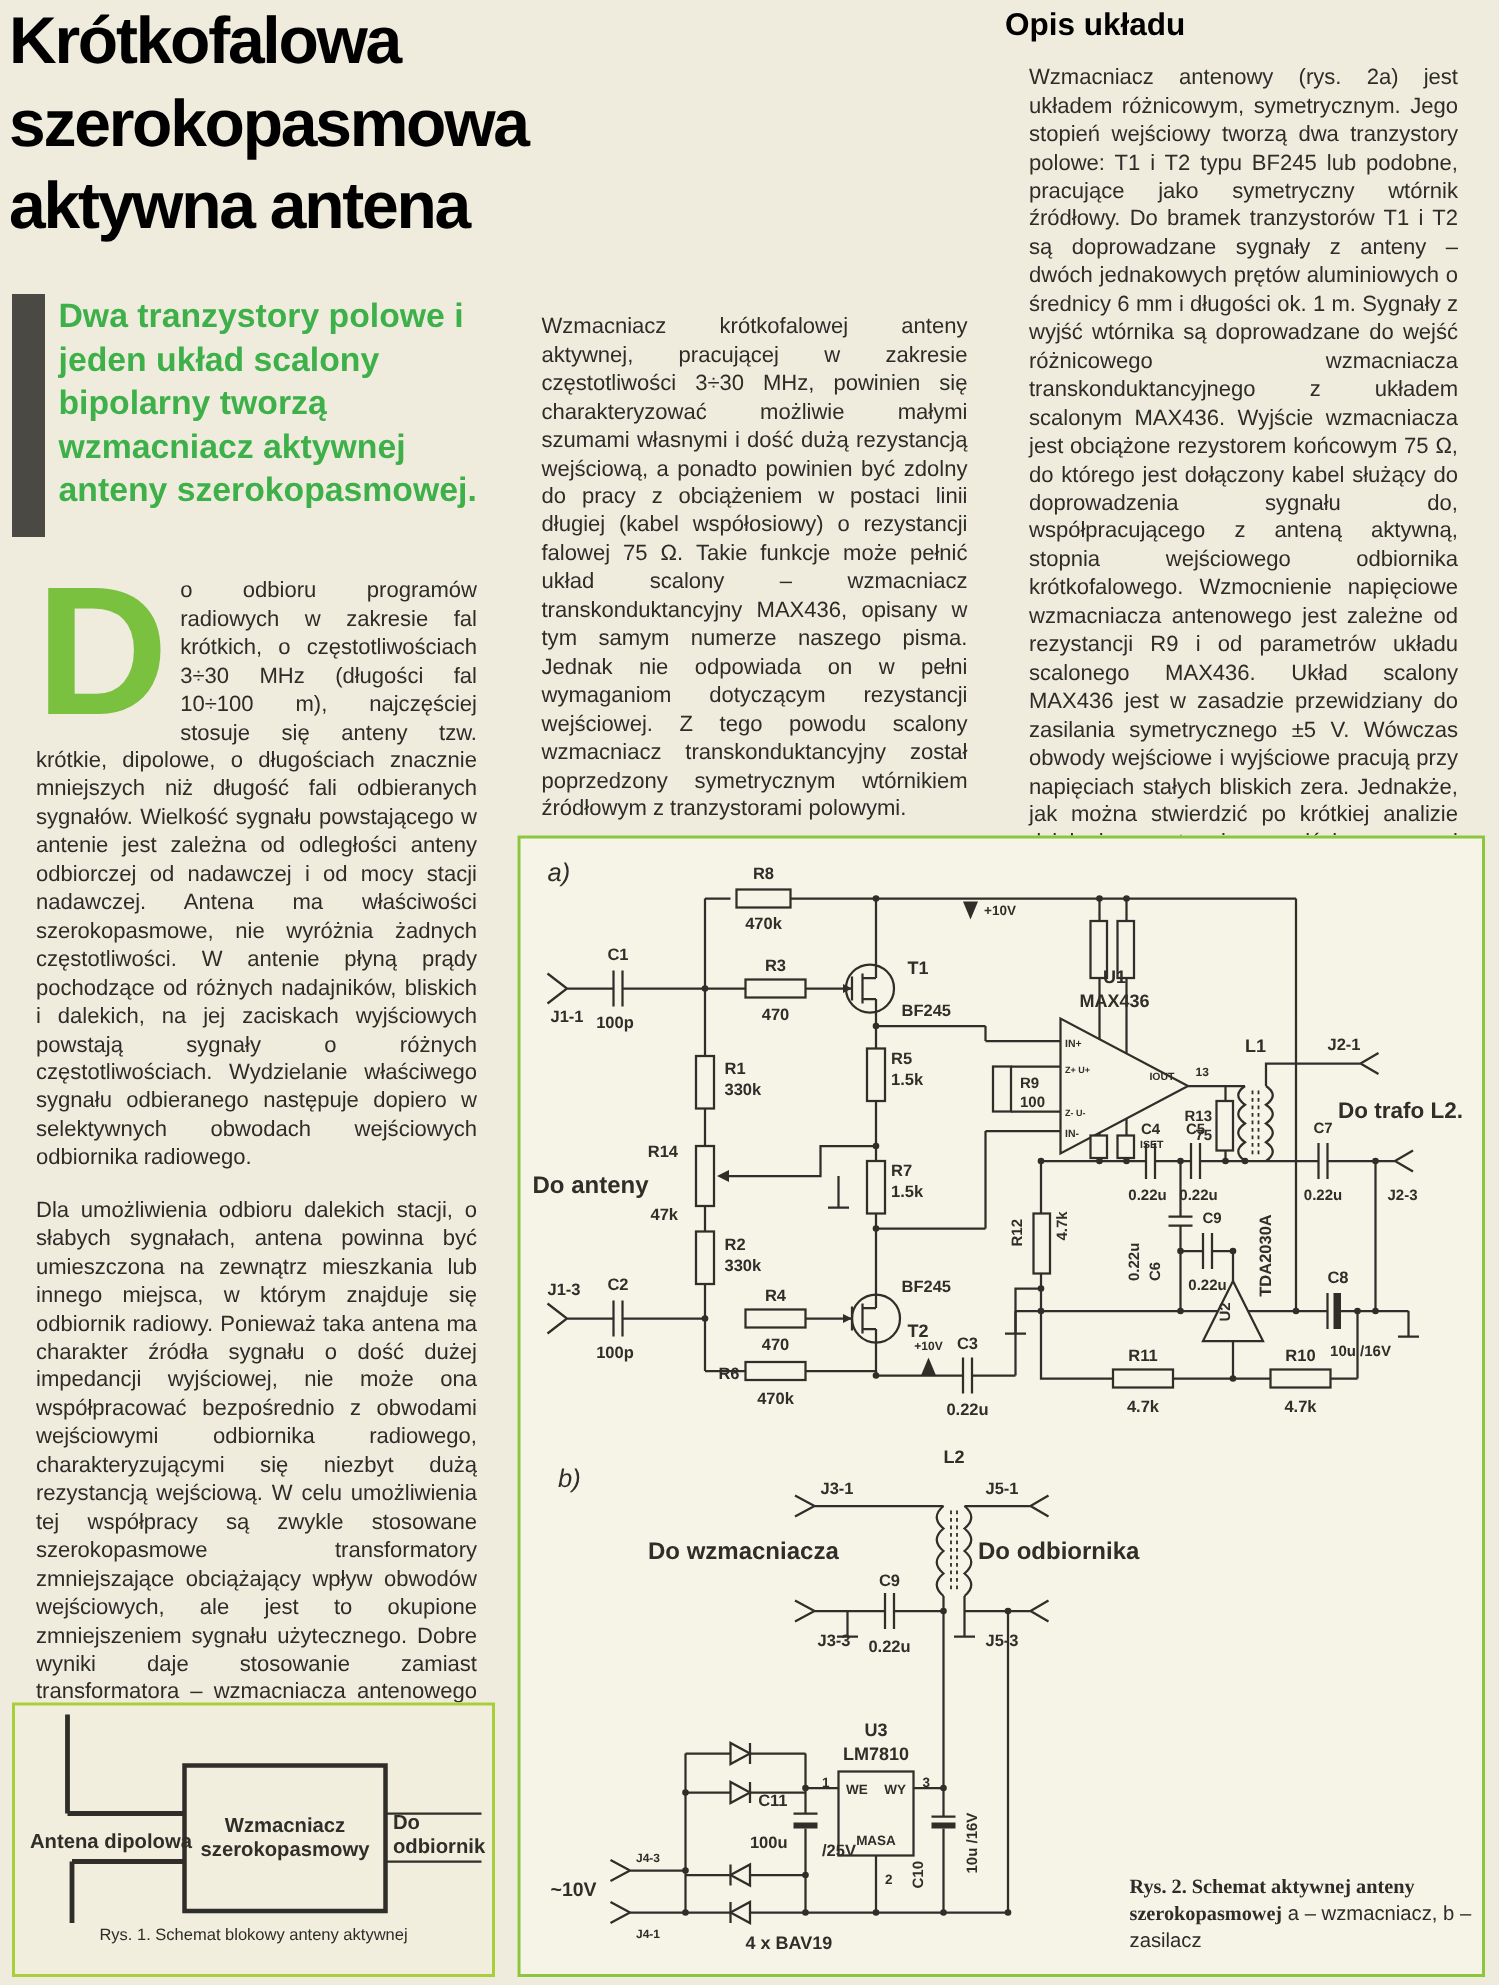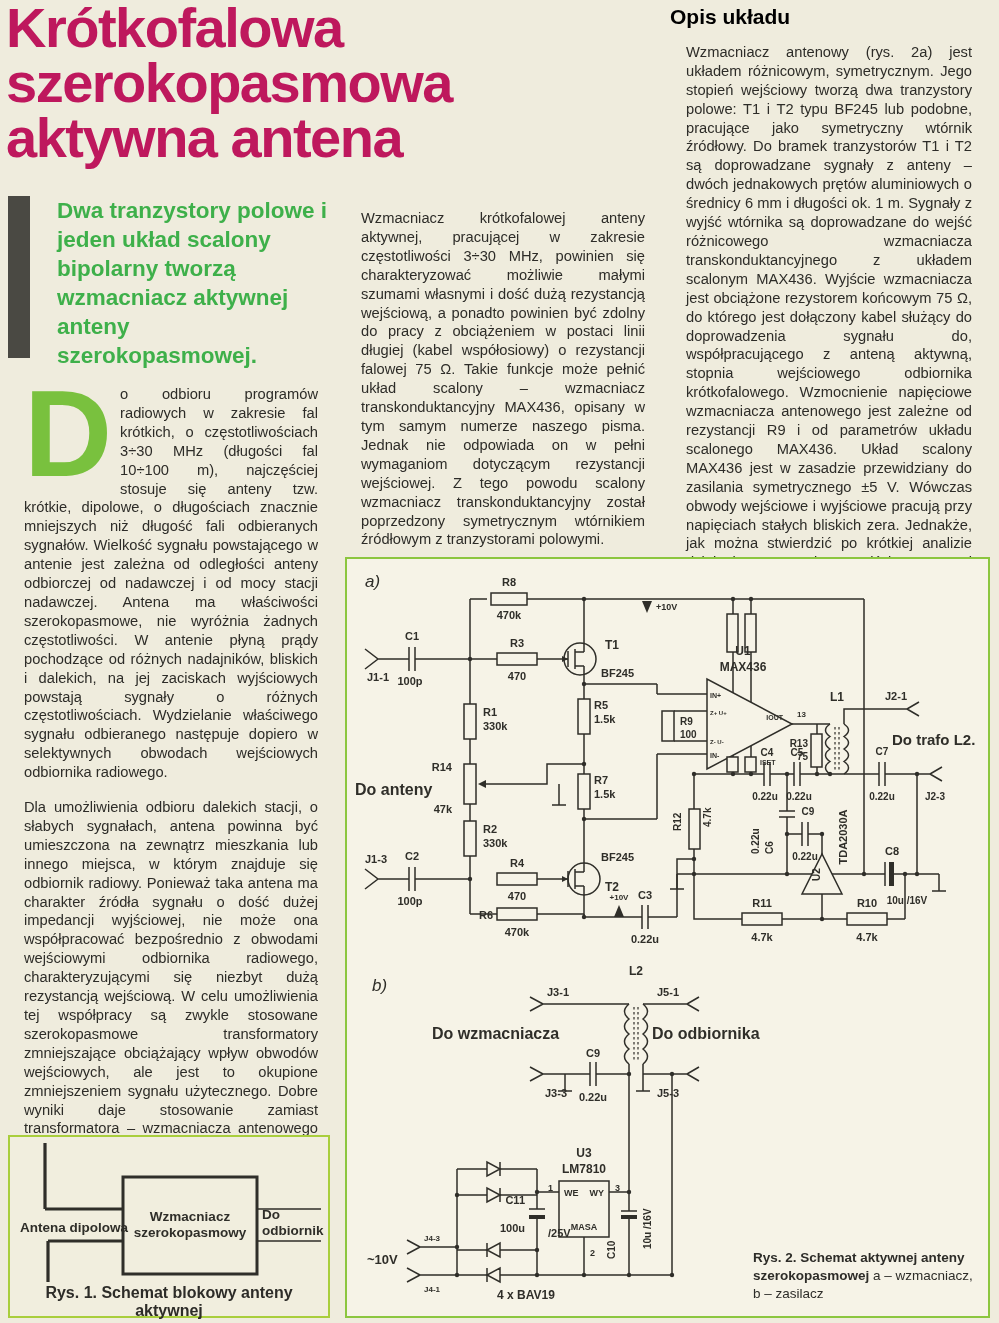--- a/index.html
+++ b/index.html
@@ -1,40 +1,40 @@
 <!DOCTYPE html>
 <html><head>
 <meta charset="utf-8">
 <style>
   html,body{margin:0;padding:0;}
   body{width:999px;height:1323px;position:relative;overflow:hidden;
        background:#efecdd;font-family:"Liberation Sans",sans-serif;color:#2d2c28;}
   .abs{position:absolute;}
   
-  #title{left:6px;top:0px;width:680px;font-weight:bold;font-size:56px;line-height:55px;
-         letter-spacing:-1.5px;color:#be185d;}
+  #title{left:6px;top:0px;width:680px;font-weight:bold;font-size:44px;line-height:55px;
+         letter-spacing:-1.5px;color:#000000;}
   
   #lead-wrap{left:8px;top:196px;width:326px;display:flex;}
   #lead-bar{width:22px;height:162px;background:#4a4943;flex:0 0 22px;}
-  #lead-text{margin-left:27px;width:290px;font-weight:bold;font-size:22.5px;line-height:29px;color:#3eb04a;}
+  #lead-text{margin-left:9px;width:290px;font-weight:bold;font-size:22.5px;line-height:29px;color:#3eb04a;}
   
   .bodytext{font-size:14.7px;line-height:18.9px;text-align:justify;}
   #col1{left:8px;top:369px;width:326px;}
   #col2{left:345px;top:193px;width:316px;}
   #col3{left:670px;top:8px;width:318px;}
   #col3 h2{margin:0 0 14px 0;font-size:21px;color:#000000;}
   .bodytext p{margin:16px;}
   .dropcap{float:left;font-weight:bold;font-size:122px;line-height:94px;color:#79c13e;
            padding-right:8px;padding-top:2px;}
   
   #fig2{left:345px;top:557px;width:641px;height:757px;border:2px solid #8cc63f;background:#f6f3e7;}
   #fig2-caption{left:406px;top:690px;width:228px;font-size:13.5px;line-height:18px;position:absolute;}
-  #fig2-caption .b{font-weight:bold;}
+  #fig2-caption .b{font-weight:bold;font-family:Liberation Serif, serif;}
   #fig1{left:8px;top:1135px;width:318px;height:179px;border:2.5px solid #a9ce3c;background:#f1eede;}
-  #fig1-caption{text-align:center;font-weight:bold;font-size:16px;margin-top:2px;}
+  #fig1-caption{text-align:center;font-weight:normal;font-size:11px;margin-top:2px;}
   
   svg{display:block;}
   .w{stroke:#2f2e29;stroke-width:1.5;fill:none;}
   .wt{stroke:#2f2e29;stroke-width:3.2;fill:none;}
   .cp{fill:#f6f3e7;stroke:#2f2e29;stroke-width:1.5;}
   .fd{fill:#2f2e29;stroke:none;}
   .dsh{stroke:#2f2e29;stroke-width:1.2;fill:none;stroke-dasharray:2.5,2.5;}
   text{font-family:"Liberation Sans",sans-serif;font-weight:bold;fill:#2f2e29;}
   .it{font-style:italic;font-weight:normal;}
 </style>

